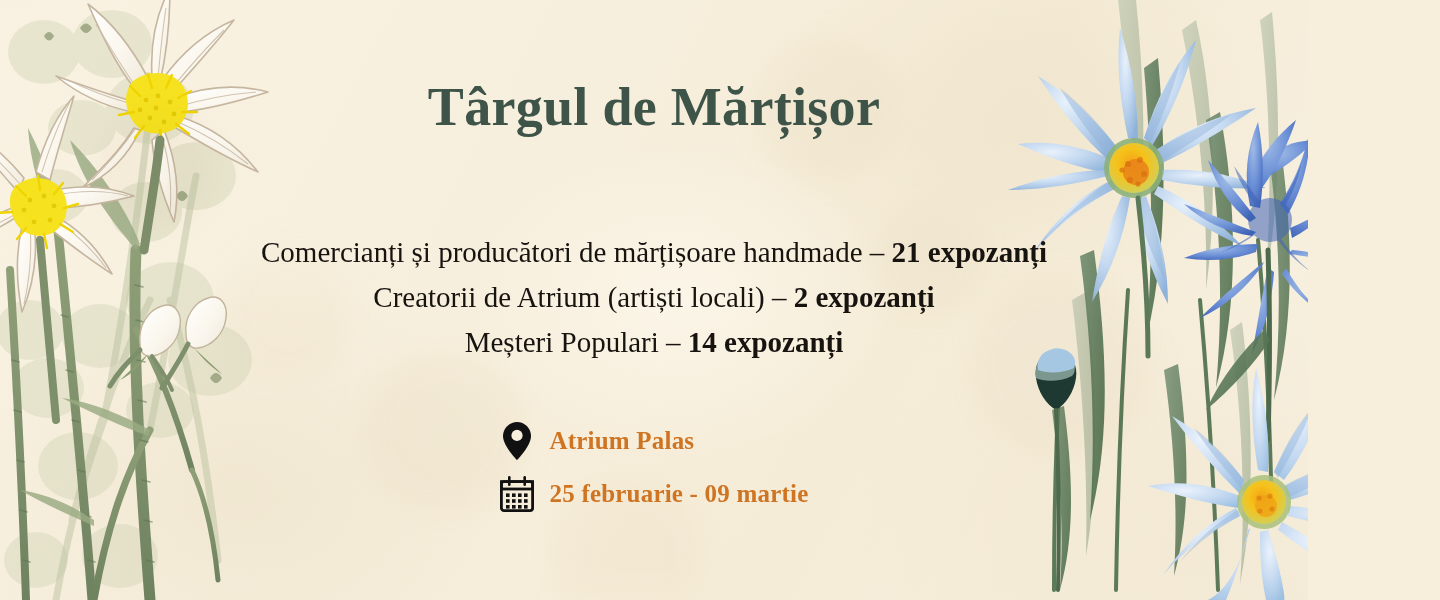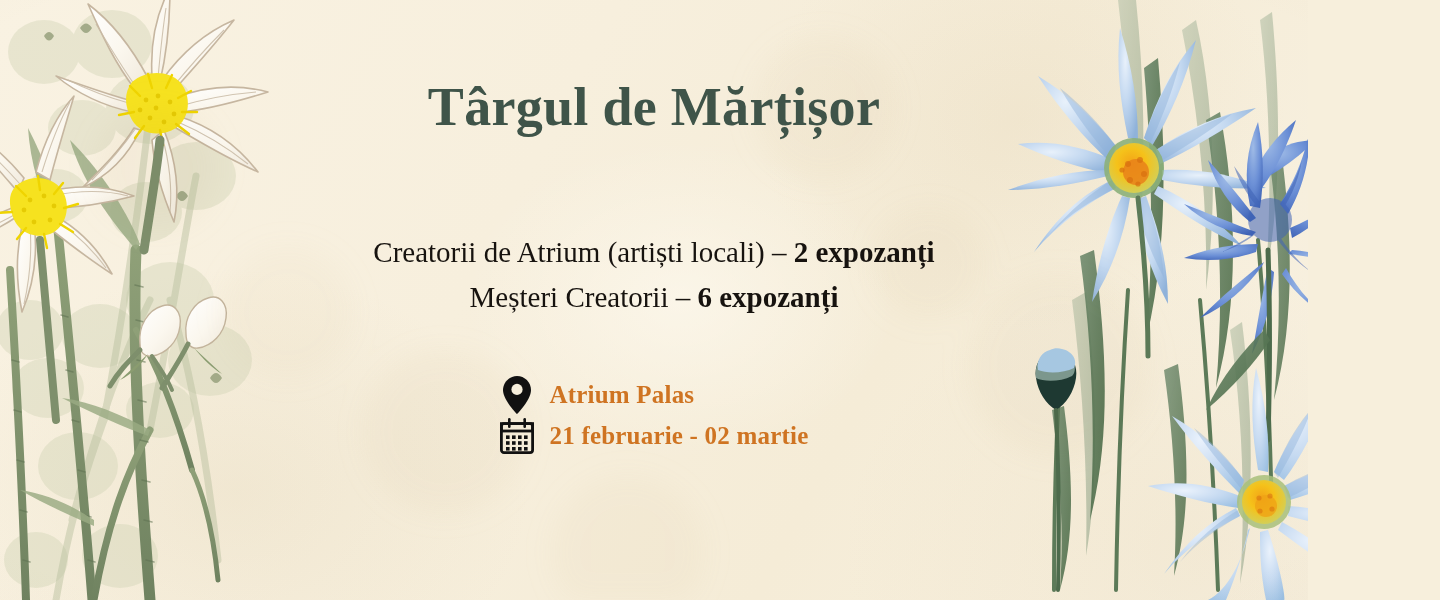--- a/index.html
+++ b/index.html
@@ -51,21 +51,21 @@
   #title .tline{display:block;white-space:nowrap;}
   #lineup{
     margin-top:54px;text-align:center;color:#17130f;
     font-size:29px;line-height:1.56;white-space:nowrap;
   }
   #lineup .row{display:block;}
   #lineup .cat{font-weight:400;}
   #lineup .sep{font-weight:400;}
   #lineup .cnt{font-weight:700;}
 
-  #meta{margin-top:56px;display:flex;flex-direction:column;gap:4px;}
+  #meta{margin-top:56px;display:flex;flex-direction:column;gap:16px;}
   .meta-row{display:flex;align-items:center;gap:16px;}
   .meta-icon{width:34px;display:flex;justify-content:center;align-items:center;flex:none;}
   .meta-text{
     color:#cf7422;font-weight:700;font-size:25px;letter-spacing:.2px;white-space:nowrap;
   }
 </style>
 </head>
 <body>
 
 <div id="poster">
@@ -411,24 +411,27 @@
   <div id="vignette"></div>
 
   <div id="content">
 
     <h1 id="title">
       <span class="tline">Târgul de Mărțișor</span>
     </h1>
 
     <div id="lineup">
       <span class="row">
+        <span class="cat">Comercianți și producători de mărțișoare handmade</span><span class="sep"> – </span><span class="cnt">21 expozanți</span>
+      </span>
+      <span class="row">
         <span class="cat">Creatorii de Atrium (artiști locali)</span><span class="sep"> – </span><span class="cnt">2 expozanți</span>
       </span>
       <span class="row">
-        <span class="cat">Meșteri Creatorii</span><span class="sep"> – </span><span class="cnt">6 expozanți</span>
+        <span class="cat">Meșteri Populari</span><span class="sep"> – </span><span class="cnt">14 expozanți</span>
       </span>
     </div>
 
     <div id="meta">
 
       <div class="meta-row">
         <span class="meta-icon">
           <svg width="28" height="38" viewBox="0 0 28 38" aria-hidden="true">
             <path d="M14 0 C6.3 0 0 6.3 0 14 C0 24 14 38 14 38 C14 38 28 24 28 14 C28 6.3 21.7 0 14 0 Z" fill="#111111"></path>
             <circle cx="14" cy="13.4" r="5.6" fill="#f7efdc"></circle>
@@ -453,18 +456,18 @@
               <rect x="12" y="23.2" width="3.6" height="3.6"></rect>
               <rect x="18" y="23.2" width="3.6" height="3.6"></rect>
               <rect x="24" y="23.2" width="3.6" height="3.6"></rect>
               <rect x="6" y="29" width="3.6" height="3.6"></rect>
               <rect x="12" y="29" width="3.6" height="3.6"></rect>
               <rect x="18" y="29" width="3.6" height="3.6"></rect>
               <rect x="24" y="29" width="3.6" height="3.6"></rect>
             </g>
           </svg>
         </span>
-        <span class="meta-text">21 februarie - 02 martie</span>
+        <span class="meta-text">25 februarie - 09 martie</span>
       </div>
 
     </div>
   </div>
 </div>
 
 </body></html>

